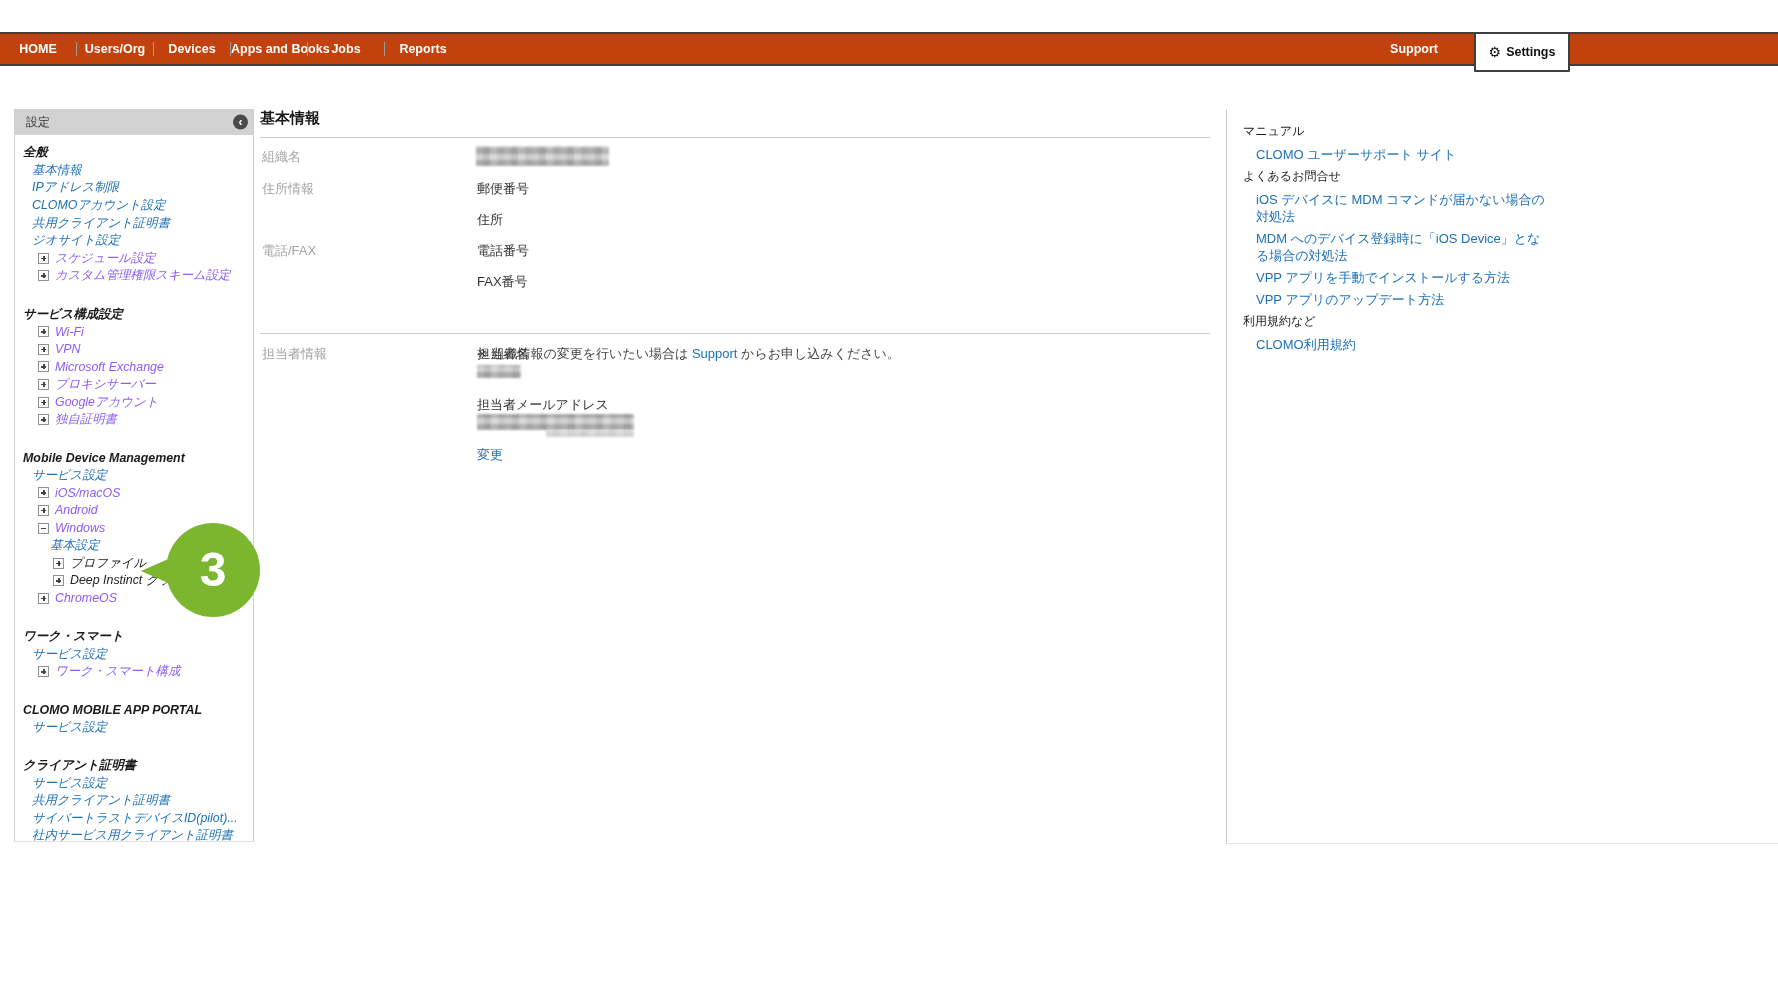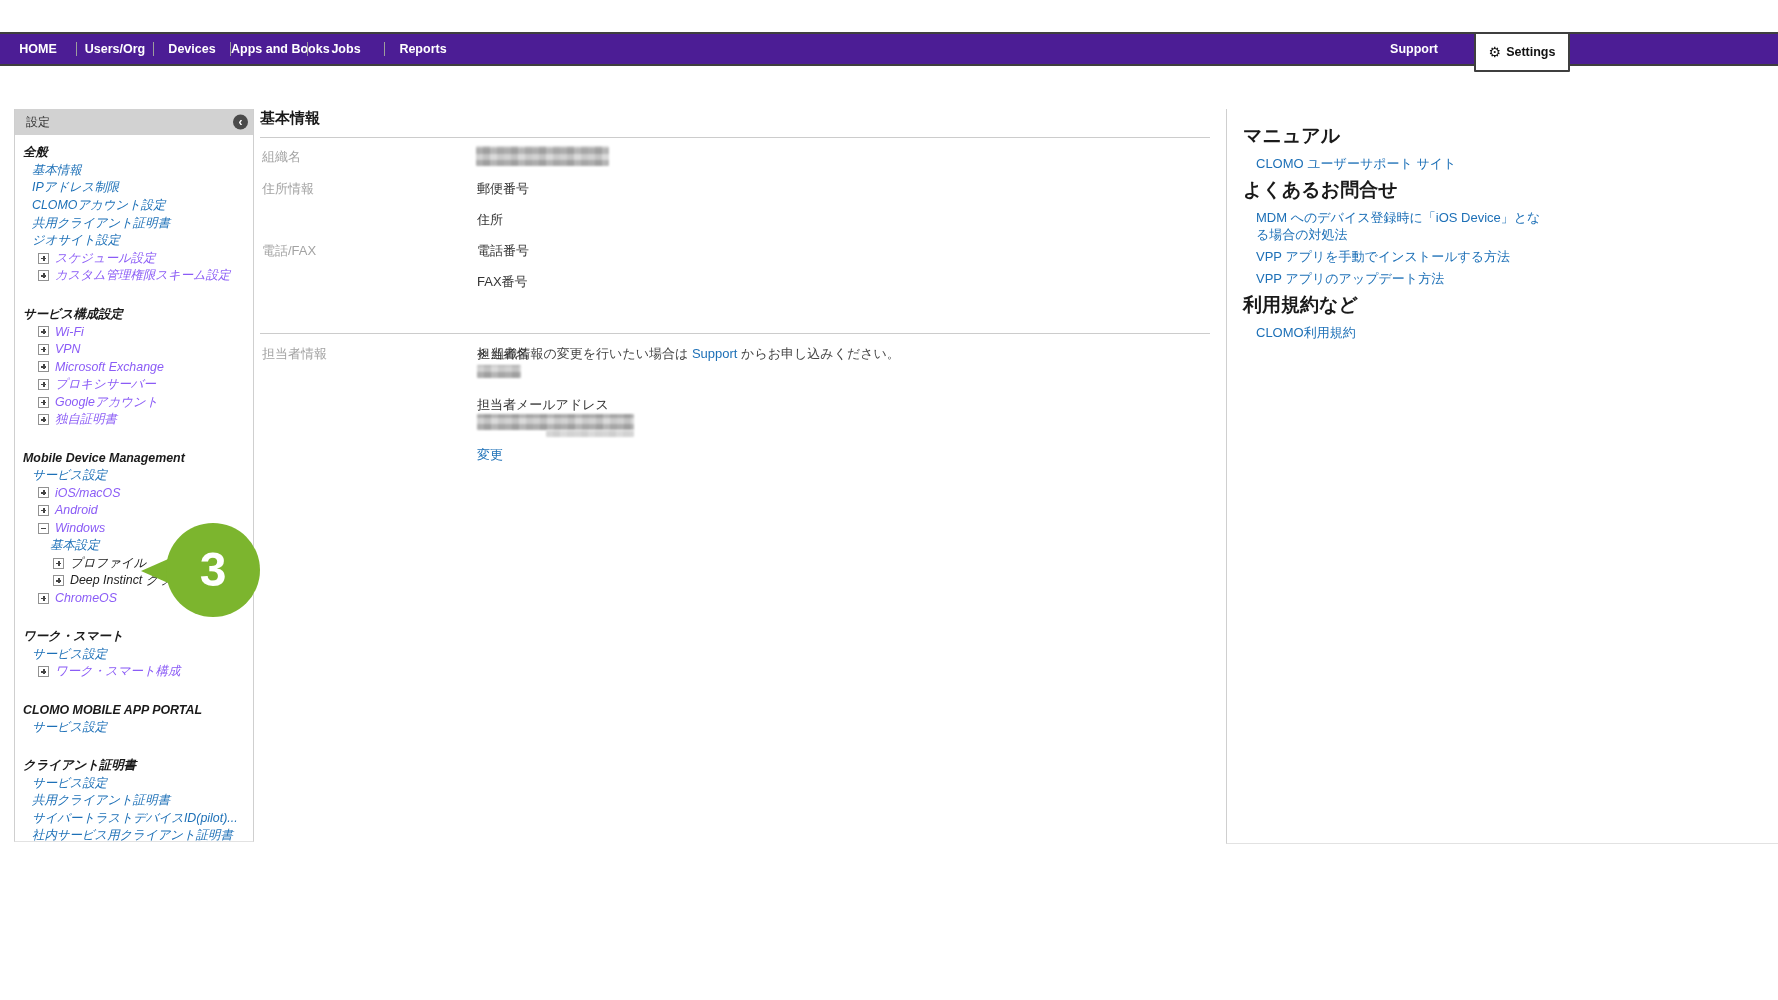--- a/index.html
+++ b/index.html
@@ -1,19 +1,19 @@
 <!DOCTYPE html>
 <html><head>
 <meta charset="utf-8">
 <style>
   html,body{margin:0;padding:0;background:#fff;}
   .page{position:relative;width:1778px;height:1000px;background:#fff;overflow:hidden;
         font-family:"Liberation Sans","DejaVu Sans",sans-serif;color:#333;}
   
-  .topnav{position:absolute;left:0;top:32px;width:1778px;height:30px;background:#4c1d95;
+  .topnav{position:absolute;left:0;top:32px;width:1778px;height:30px;background:#c2410c;
           border-top:2px solid #3f3f3f;border-bottom:2px solid #3f3f3f;display:flex;align-items:center;}
   .nav-items{display:flex;align-items:center;height:100%;}
   .nav-item{color:#fff;font-size:12.5px;font-weight:bold;text-align:center;cursor:pointer;white-space:nowrap;}
   .nav-items .nav-item{width:76px;padding:0 0;}
   .nav-sep{width:1px;height:14px;background:#9d9d9d;flex:none;}
   .nav-right{margin-left:auto;display:flex;align-items:center;padding-right:340px;}
   
   .settings-tab{position:absolute;left:1474px;top:32px;width:92px;height:36px;background:#fff;
                 border:2px solid #3f3f3f;border-radius:1px;display:flex;align-items:center;justify-content:center;
                 gap:5px;z-index:6;cursor:pointer;}
@@ -67,21 +67,21 @@
       repeating-linear-gradient(90deg, #cfcfcf 0 7px, #b9b9b9 7px 14px, #dcdcdc 14px 21px, #c4c4c4 21px 28px);
     filter:blur(1px);}
   .red-org{left:476px;top:146px;width:133px;height:20px;}
   .red-name{left:477px;top:365px;width:44px;height:13px;}
   .red-email{left:477px;top:414px;width:157px;height:16px;}
   .red-email2{left:546px;top:430px;width:88px;height:7px;opacity:.5;}
   
   .help-panel{position:absolute;left:1226px;top:109px;width:551px;height:734px;
               border-left:1px solid #cfcfcf;border-bottom:1px solid #e2e2e2;}
   .rp-content{padding:14px 0 0 16px;width:306px;}
-  .rp-heading{font-size:19px;font-weight:bold;color:#1a1a1a;margin:0 0 6px 0;}
+  .rp-heading{font-size:12px;font-weight:normal;color:#1a1a1a;margin:0 0 6px 0;}
   .rp-heading:first-child{margin-top:0;}
   .rp-link{font-size:13px;color:#1d70b7;margin:0 0 5px 13px;line-height:17px;cursor:pointer;}
 </style>
 </head>
 <body>
 
 <div class="page">
 
   <div class="topnav">
     <div class="nav-items">
@@ -273,20 +273,21 @@
     <span class="redacted red-email2"></span>
 
     <span class="change blue-link">変更</span>
   </main>
 
   <aside class="help-panel">
     <div class="rp-content">
         <div class="rp-heading">マニュアル</div>
         <div class="rp-link">CLOMO ユーザーサポート サイト</div>
         <div class="rp-heading">よくあるお問合せ</div>
+        <div class="rp-link">iOS デバイスに MDM コマンドが届かない場合の対処法</div>
         <div class="rp-link">MDM へのデバイス登録時に「iOS Device」となる場合の対処法</div>
         <div class="rp-link">VPP アプリを手動でインストールする方法</div>
         <div class="rp-link">VPP アプリのアップデート方法</div>
         <div class="rp-heading">利用規約など</div>
         <div class="rp-link">CLOMO利用規約</div>
       </div>
   </aside>
 
 </div>
 

